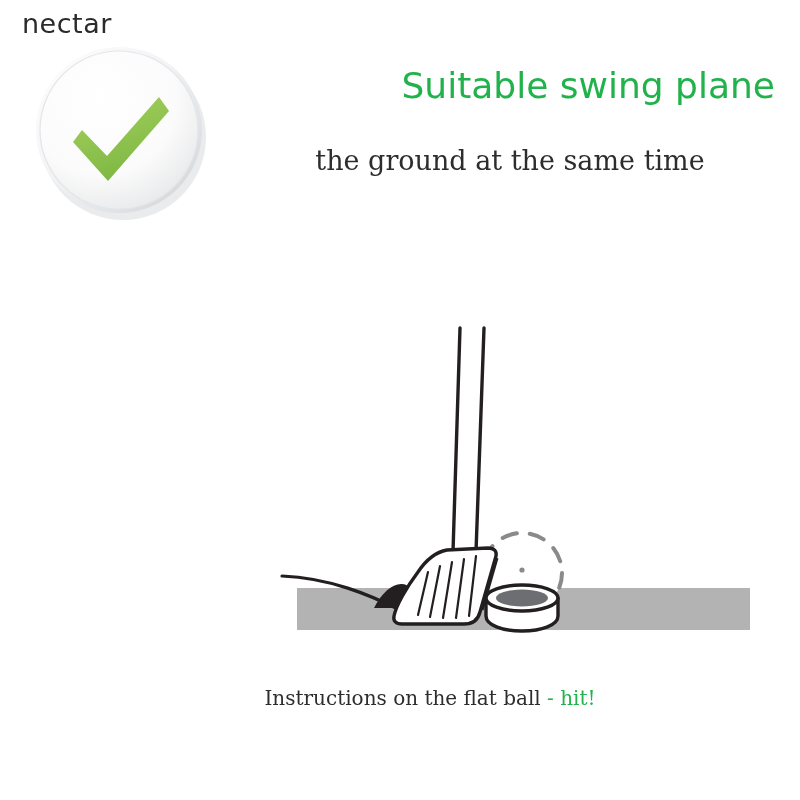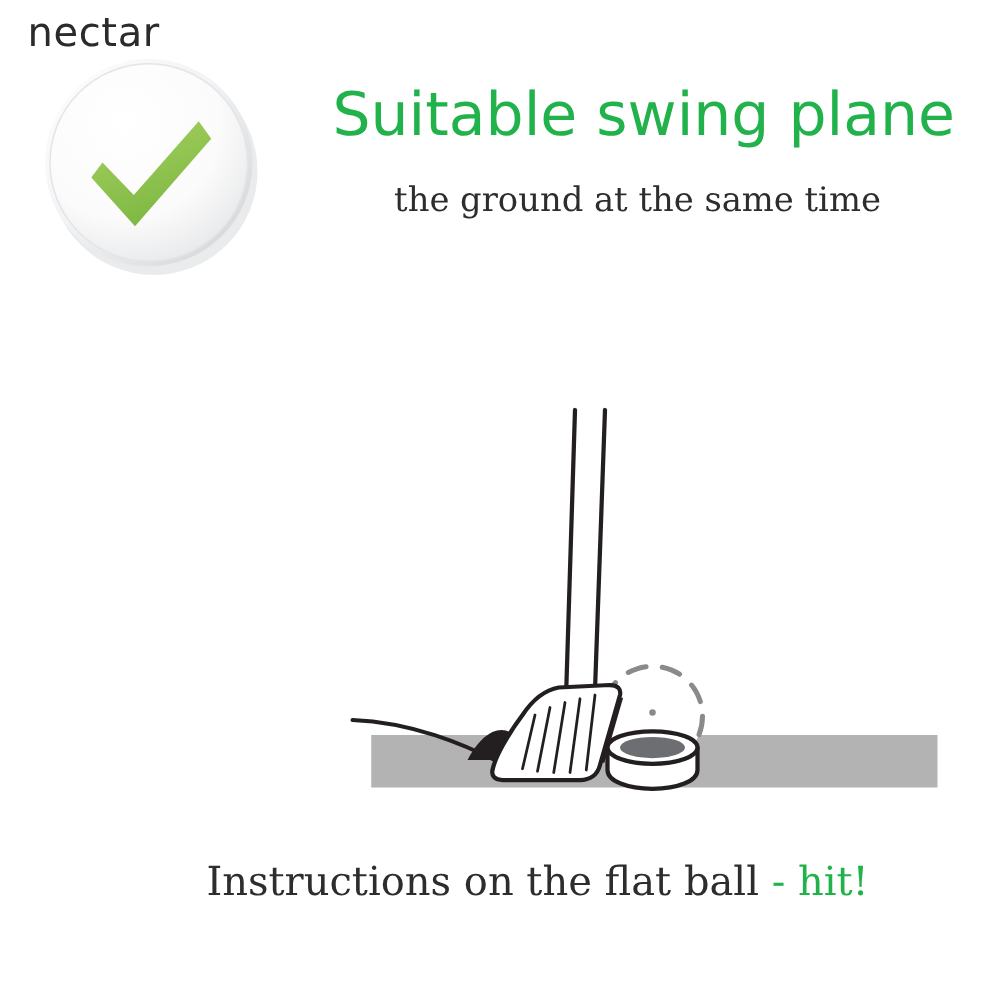--- a/index.html
+++ b/index.html
@@ -15,21 +15,21 @@
     font-family: "DejaVu Sans", sans-serif;
     -webkit-font-smoothing: antialiased;
   }
 
   
   .watermark {
     position: absolute;
     left: 22px;
     top: 10px;
     font-family: "DejaVu Sans", sans-serif;
-    font-size: 32px;
+    font-size: 27px;
     color: #2b2b2b;
     letter-spacing: 0.5px;
     line-height: 1;
     user-select: none;
   }
 
   
   .badge {
     position: absolute;
     left: 28px;
@@ -38,23 +38,23 @@
     height: 184px;
   }
   .badge svg { display:block; width:100%; height:100%; }
 
   
   .headline {
     position: absolute;
     left: 255px;
     top: 66px;
     width: 520px;
-    text-align: center;
+    text-align: right;
     font-family: "DejaVu Sans", sans-serif;
-    font-size: 48px;
+    font-size: 36px;
     color: #21b24b;
     line-height: 1.1;
     white-space: nowrap;
   }
   .subline {
     position: absolute;
     left: 230px;
     top: 140px;
     width: 560px;
     text-align: center;
@@ -76,21 +76,21 @@
   .illustration svg { display:block; width:100%; height:100%; overflow:visible; }
 
   
   .caption {
     position: absolute;
     left: 150px;
     top: 686px;
     width: 560px;
     text-align: center;
     font-family: "DejaVu Serif", serif;
-    font-size: 32px;
+    font-size: 20px;
     color: #2d2d2d;
     white-space: nowrap;
   }
   .caption .accent { color: #21b24b; }
 </style>
 </head>
 <body>
 
 <div class="watermark">nectar</div>
 

